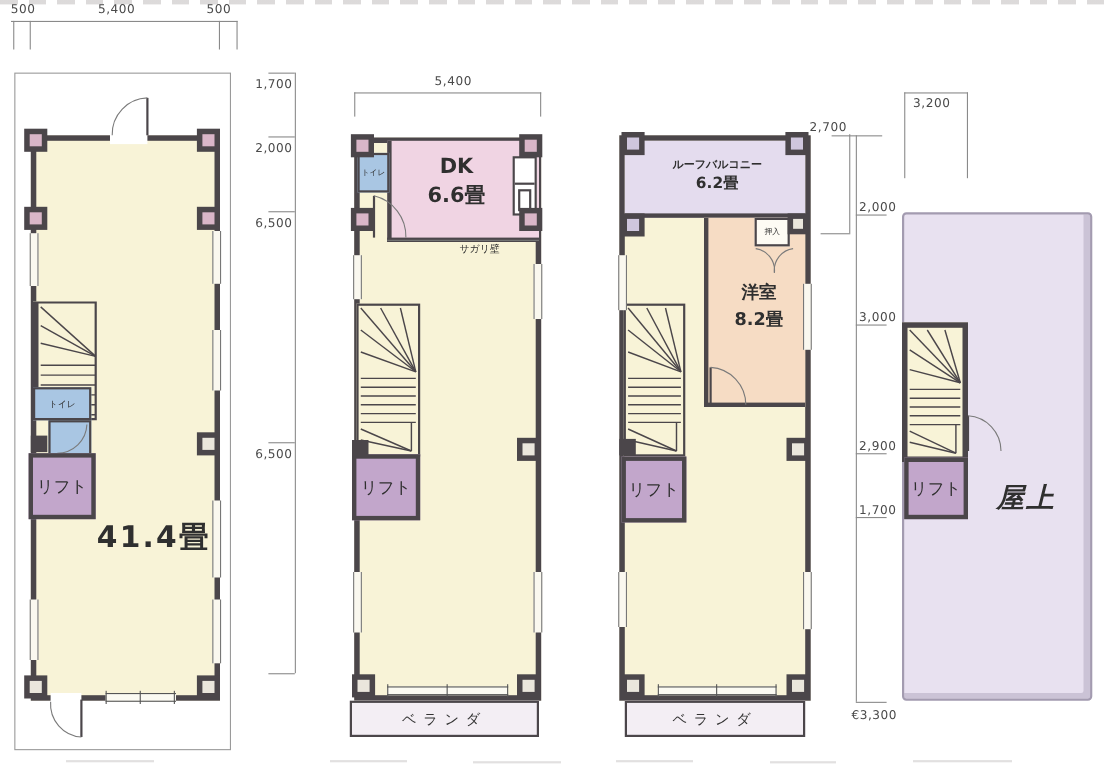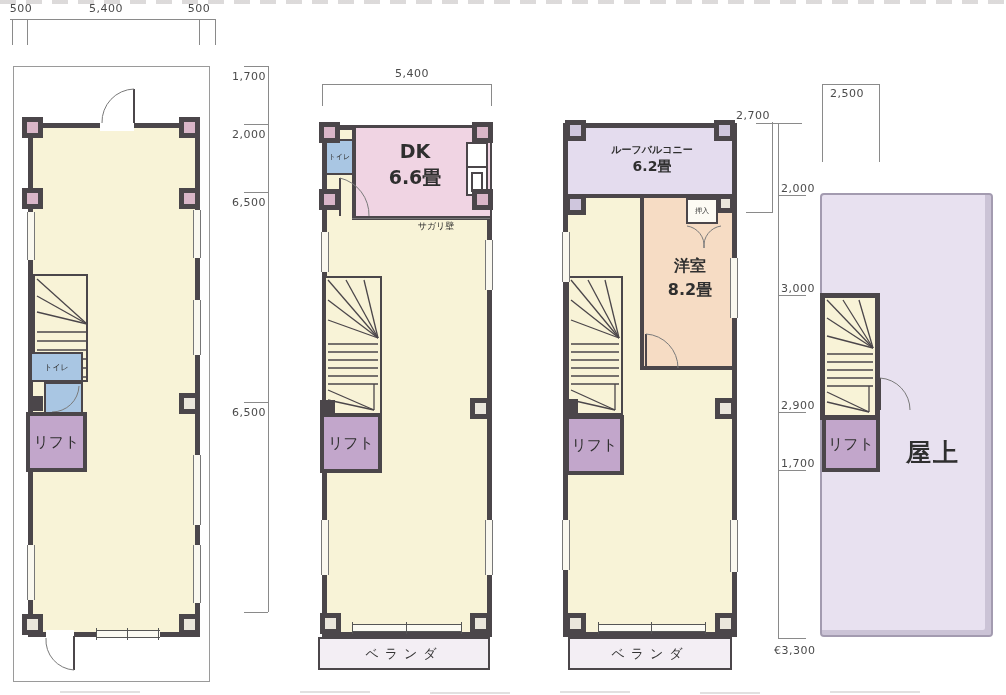--- a/index.html
+++ b/index.html
@@ -88,20 +88,21 @@
   <div class="toilet" style="left:44px;top:382px;width:39px;height:32px;"></div>
   <svg class="door" style="left:48px;top:384px;" width="34" height="30">
     <path d="M 31 2 A 27 27 0 0 1 4 28"></path>
   </svg>
   <div class="scol" style="left:28px;top:396px;"></div>
 
   <div class="lift" style="left:26px;top:412px;width:61px;height:60px;">
     <span>リフト</span>
   </div>
 
+  <div class="area" style="left:88px;top:470px;">41.4畳</div>
 
   <div class="abs" style="left:46px;top:630px;width:28px;height:9px;background:#fff;"></div>
   <svg class="door" style="left:44px;top:634px;" width="34" height="40">
     <line x1="30" y1="2" x2="30" y2="36"></line>
     <path d="M 2 4 A 30 30 0 0 0 30 36"></path>
   </svg>
   <div class="wgap" style="left:96px;top:630px;width:64px;height:8px;">
     <i style="left:0;"></i>
       <i style="left:31px;"></i>
       <i style="left:62px;"></i>
@@ -320,21 +321,21 @@
   <div class="hl" style="left:778px;top:295px;width:28px;"></div>
   <div class="hl" style="left:778px;top:412px;width:28px;"></div>
   <div class="hl" style="left:778px;top:470px;width:28px;"></div>
   <div class="hl" style="left:778px;top:638px;width:28px;"></div>
   <div class="dim" style="left:781px;top:182px;">2,000</div>
   <div class="dim" style="left:781px;top:282px;">3,000</div>
   <div class="dim" style="left:781px;top:399px;">2,900</div>
   <div class="dim" style="left:781px;top:457px;">1,700</div>
   <div class="dim" style="left:774px;top:644px;">€3,300</div>
 
-  <div class="dim" style="left:830px;top:87px;">2,500</div>
+  <div class="dim" style="left:830px;top:87px;">3,200</div>
   <div class="hl" style="left:822px;top:84px;width:58px;"></div>
   <div class="vl" style="left:822px;top:84px;height:78px;"></div>
   <div class="vl" style="left:879px;top:84px;height:78px;"></div>
 
   <div class="abs" style="left:820px;top:193px;width:173px;height:444px;background:#e8e1f0;border:2px solid #a39bb0;border-radius:4px;box-sizing:border-box;box-shadow:inset -6px -5px 0 rgba(150,140,165,.35);"></div>
 
   <div class="stairs" style="left:820px;top:293px;width:60px;height:127px;border-width:5px;">
     <svg class="st" width="50" height="117">
       <line x1="2" y1="2" x2="48" y2="50"></line>
         <line x1="18" y1="2" x2="48" y2="50"></line>
@@ -352,21 +353,21 @@
     </svg>
   </div>
   <svg class="door" style="left:878px;top:376px;" width="36" height="38">
     <line x1="2" y1="2" x2="2" y2="34"></line>
     <path d="M 2 2 A 32 32 0 0 1 32 34"></path>
   </svg>
 
   <div class="lift" style="left:822px;top:416px;width:58px;height:56px;">
     <span>リフト</span>
   </div>
-  <div class="rlabel" style="left:898px;top:436px;width:70px;font-weight:bold;font-size:25px;letter-spacing:2px;">屋上</div>
+  <div class="rlabel" style="left:898px;top:436px;width:70px;font-weight:bold;font-size:25px;letter-spacing:2px;font-style:italic;">屋上</div>
 
   <div class="scan-dash" style="left:60px;top:691px;width:80px;"></div>
   <div class="scan-dash" style="left:300px;top:691px;width:70px;"></div>
   <div class="scan-dash" style="left:430px;top:692px;width:80px;"></div>
   <div class="scan-dash" style="left:560px;top:691px;width:70px;"></div>
   <div class="scan-dash" style="left:700px;top:692px;width:60px;"></div>
   <div class="scan-dash" style="left:830px;top:691px;width:90px;"></div>
 </div>
 
 </body></html>

